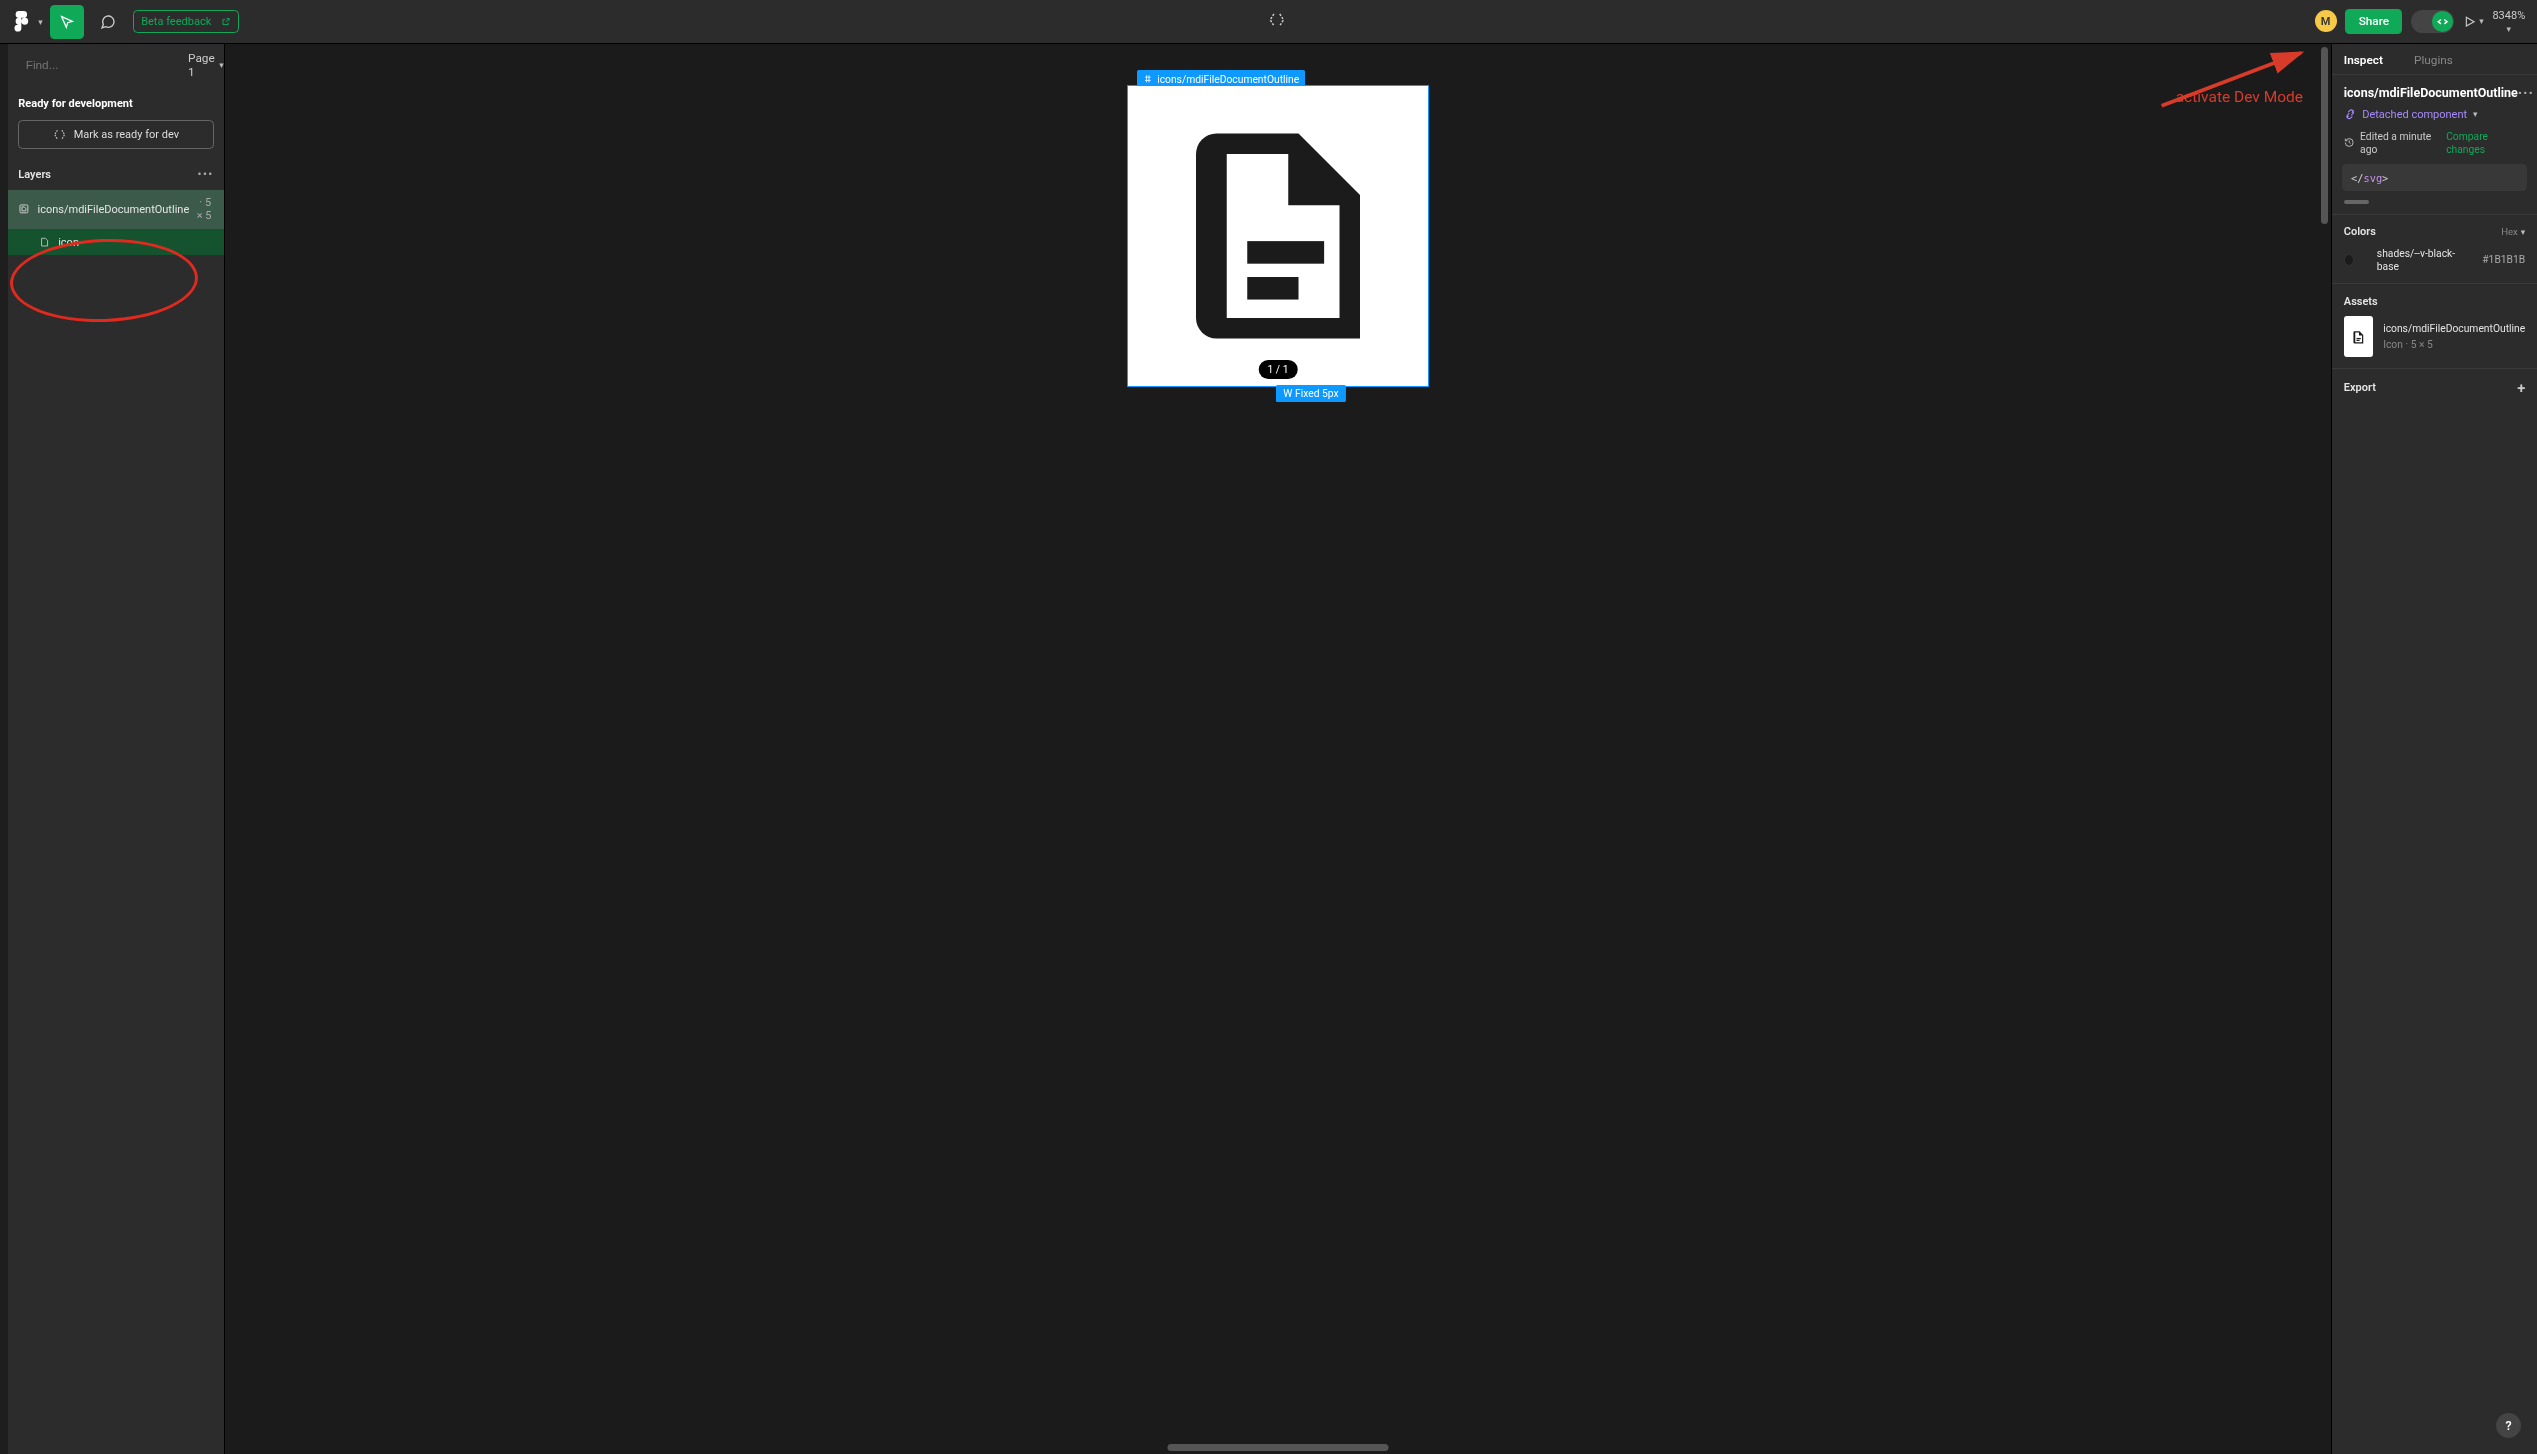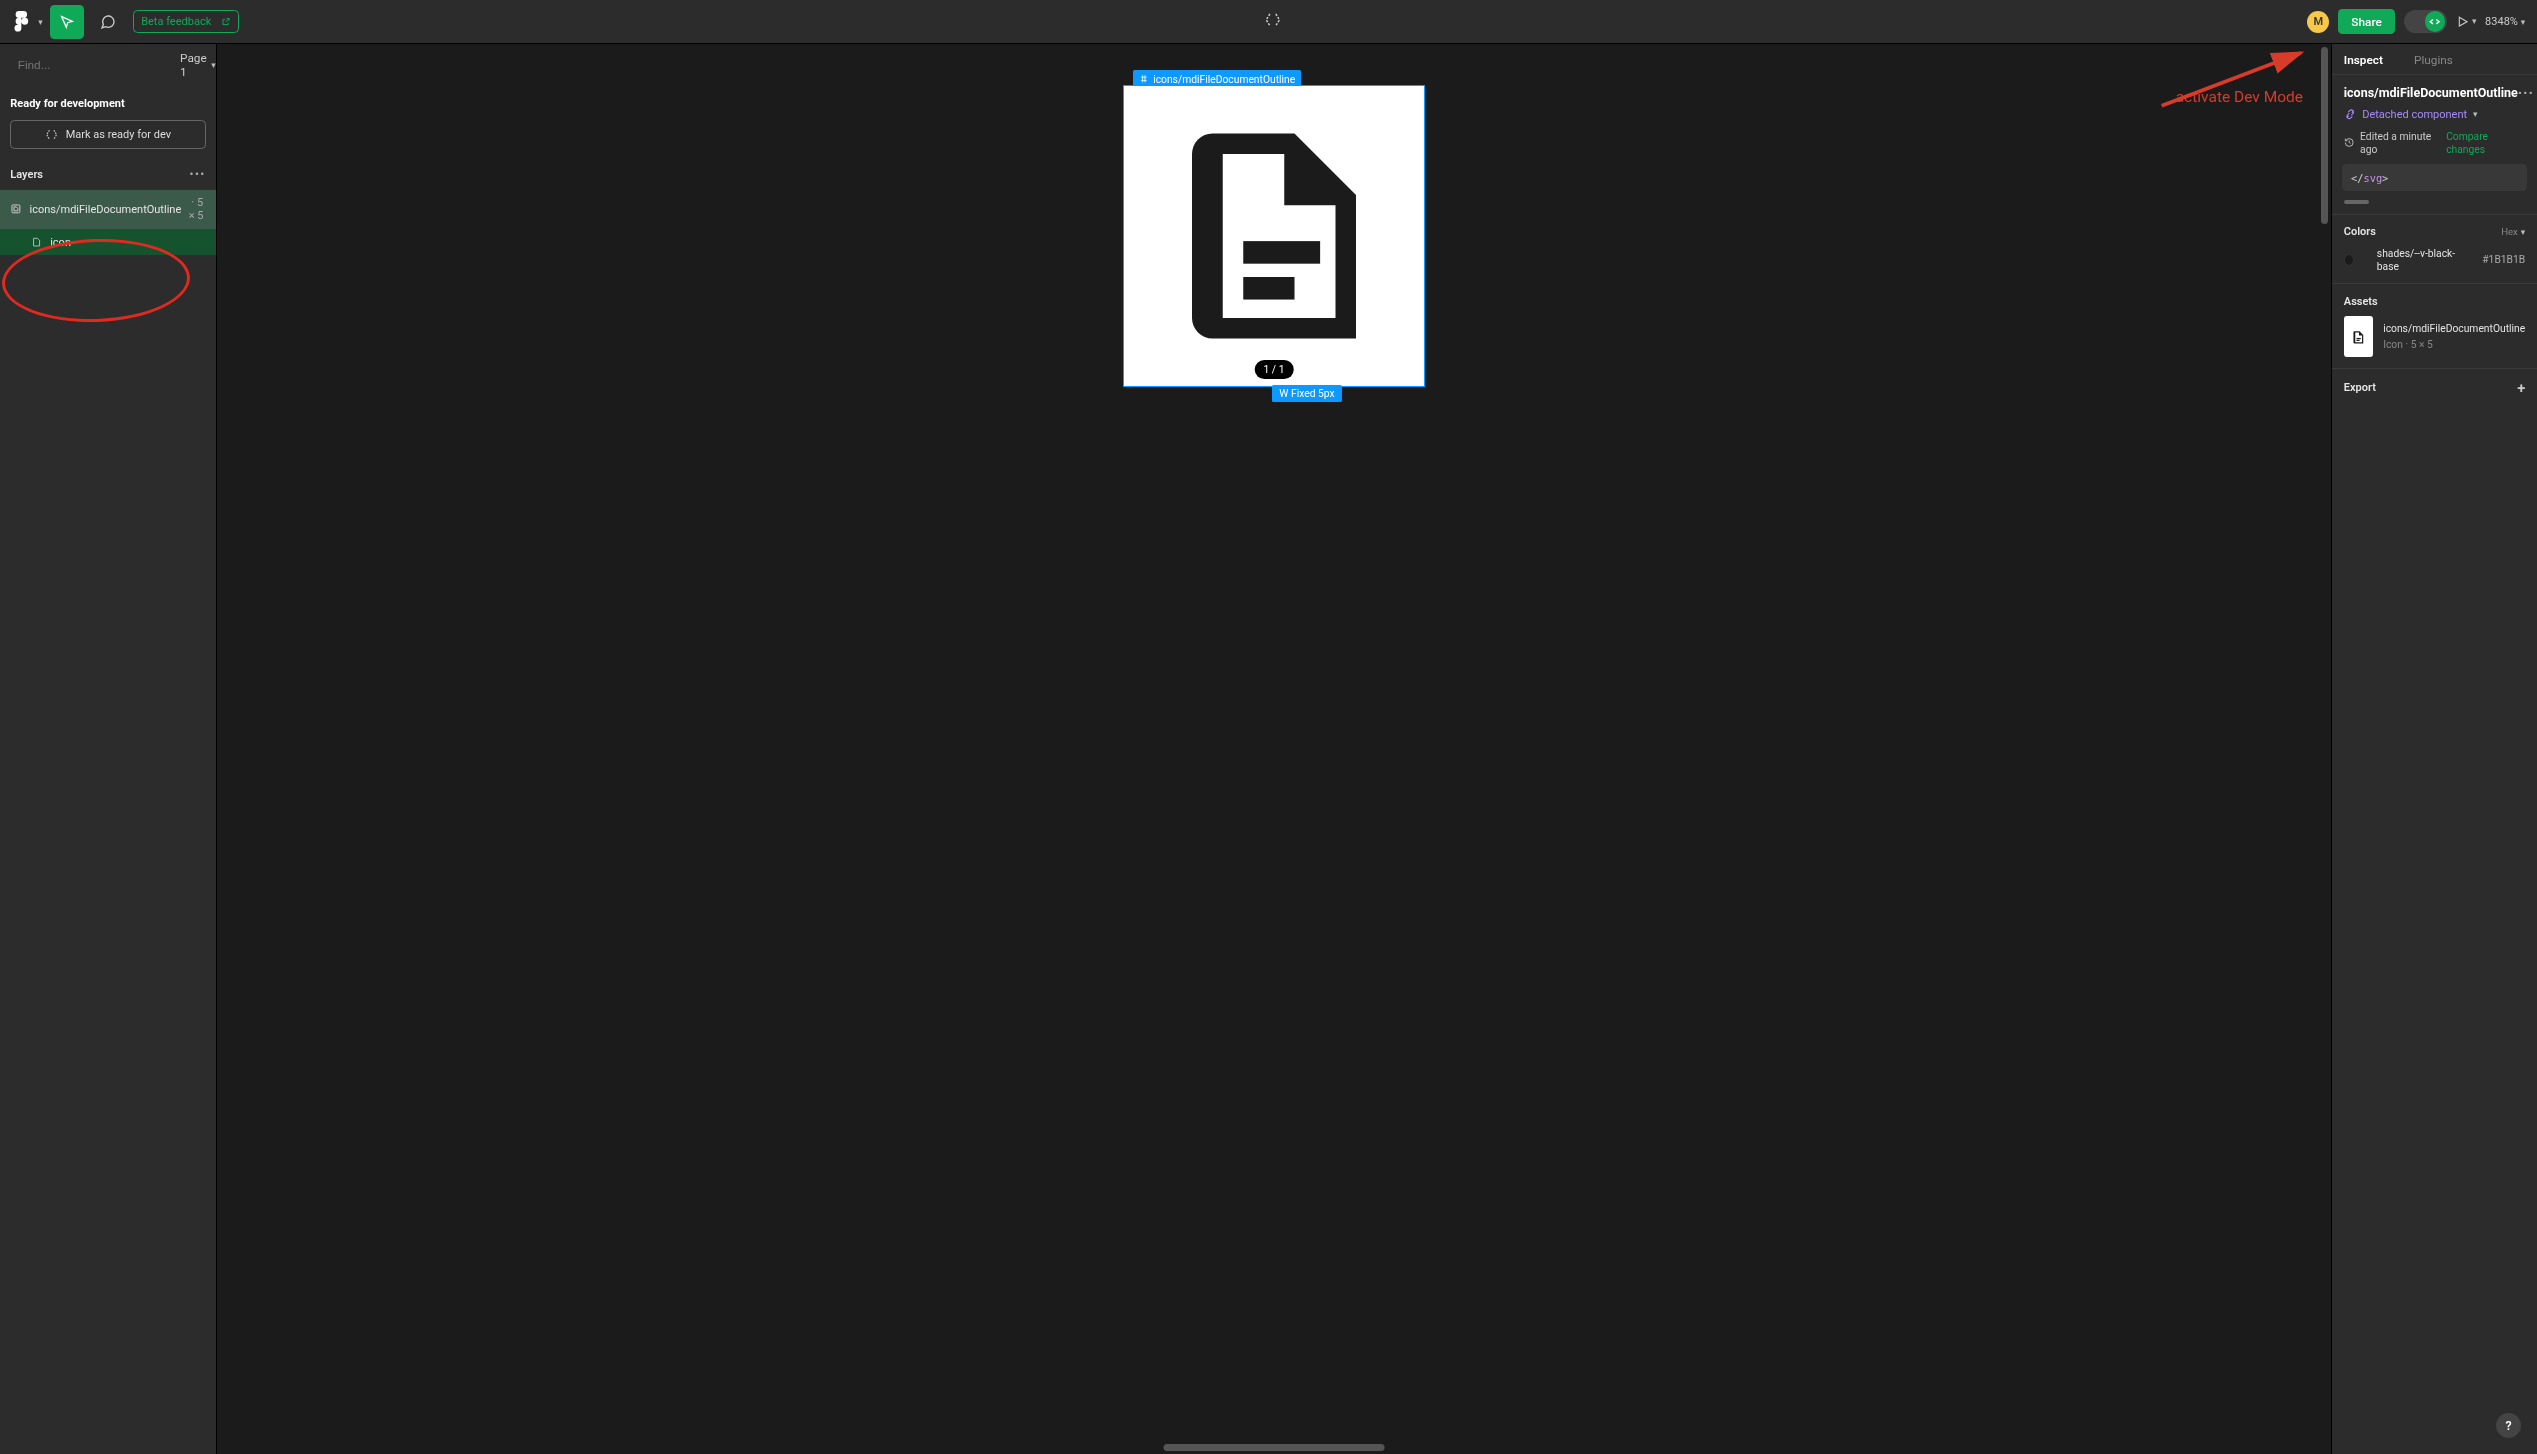--- a/index.html
+++ b/index.html
@@ -13,25 +13,25 @@
   .chev { color: #bbb; font-size: 8.8px; }
   .tool-btn { width: 34px; height: 34px; display: flex; align-items: center; justify-content: center; border-radius: 4.4px; color: #fff; }
   .tool-btn.active { background: #0fa958; }
   .beta { border: 1.1px solid #0fa958; color: #0fa958; padding: 3.7px 7.4px; border-radius: 4.4px; font-size: 11px; display: flex; align-items: center; gap: 10px; }
   .tb-center { flex: 1; display: flex; justify-content: center; }
   .tb-right { display: flex; align-items: center; gap: 8.8px; }
   .avatar { width: 22px; height: 22px; border-radius: 50%; background: #f7c948; color: #333; display: flex; align-items: center; justify-content: center; font-weight: 600; font-size: 11px; }
   .share-btn { background: #0fa958; color: #fff; padding: 5.9px 13.3px; border-radius: 4.4px; font-size: 11.8px; font-weight: 500; }
   .dev-toggle { position: relative; width: 43px; height: 23.6px; border-radius: 11.8px; background: #444; display: flex; align-items: center; padding: 1.5px; }
   .dev-handle { width: 20.6px; height: 20.6px; border-radius: 50%; background: #0fa958; display: flex; align-items: center; justify-content: center; color: #fff; margin-left: auto; }
-  .zoom { color: #ccc; font-size: 11px; display: flex; align-items: center; gap: 2.9px; }
+  .zoom { color: #ccc; font-size: 11px; display: flex; align-items: center; gap: 2.9px; flex-direction: column; }
   .play { color: #ccc; display: flex; align-items: center; gap: 2.9px; }
 
   
-  .main { flex: 1; display: flex; overflow: hidden; }
+  .main { flex: 1; display: flex; overflow: hidden; padding-left: 8px; }
 
   
   .left { width: 217px; background: #2c2c2c; border-right: 0.7px solid #000; display: flex; flex-direction: column; flex: 0 0 217px; }
   .search-row { display: flex; align-items: center; padding: 7.4px 10.3px; gap: 7.4px; }
   .search-row input { background: transparent; border: none; color: #888; font-size: 11.8px; flex: 1; outline: none; }
   .page-sel { color: #ccc; font-size: 11.8px; display: flex; align-items: center; gap: 4.4px; }
   .section-title { padding: 10.3px 10.3px 5.9px; font-weight: 700; font-size: 11px; color: #fff; }
   .mark-ready { margin: 4.4px 10.3px 10.3px; border: 0.7px solid #666; border-radius: 4.4px; padding: 6.6px 7.4px; display: flex; align-items: center; gap: 7.4px; color: #ddd; font-size: 11px; justify-content: center; }
   .layers-head { display: flex; align-items: center; justify-content: space-between; padding: 8.8px 10.3px; font-weight: 600; font-size: 11px; }
   .dots { color: #aaa; letter-spacing: 1.5px; }

